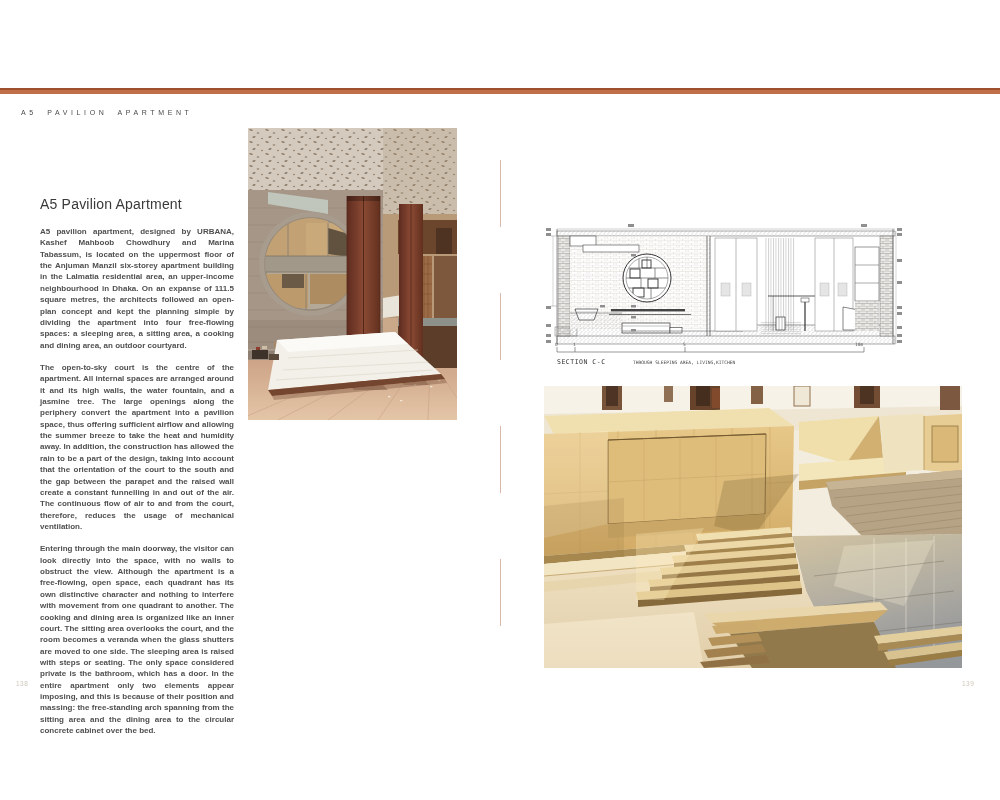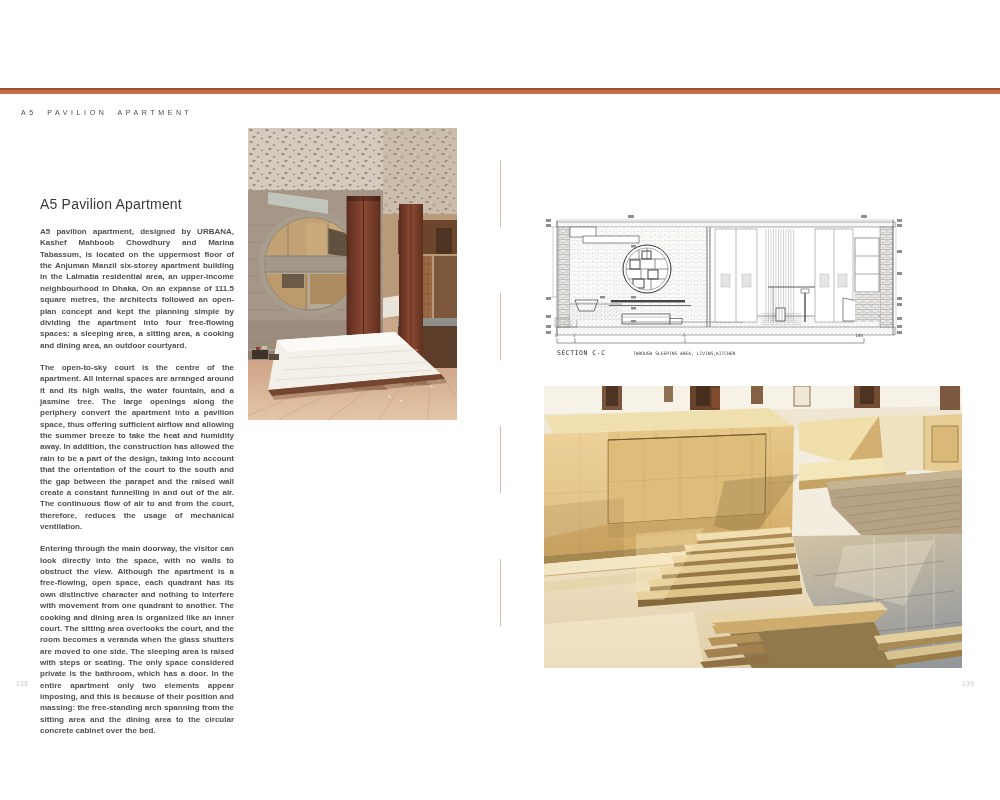--- a/index.html
+++ b/index.html
@@ -8,21 +8,21 @@
   .accent-bar{position:absolute;left:0;top:88px;width:1000px;height:6px;
         background:linear-gradient(to bottom,#9e502e 0 2px,#c06f48 2px 6px);}
   .kicker{position:absolute;left:21px;top:109px;font-size:7px;letter-spacing:3.6px;
         word-spacing:5px;color:#4a4a4a;font-weight:500;}
   .article{position:absolute;left:40px;top:196px;width:194px;color:#4f4f4f;}
   .article h1{font-size:14px;font-weight:normal;color:#3a3a3a;margin:0 0 14px 0;letter-spacing:.2px;}
   .article p{font-size:8px;line-height:1.42;text-align:justify;margin:0 0 11px 0;font-weight:bold;}
   .photo-top{position:absolute;left:248px;top:128px;width:209px;height:292px;}
   .divider{position:absolute;left:500px;top:160px;width:1px;height:513px;
         background:repeating-linear-gradient(to bottom,#d9b8ab 0 67px,transparent 67px 133px);}
-  .drawing{position:absolute;left:543px;top:212px;width:360px;height:150px;}
+  .drawing{position:absolute;left:543px;top:221px;width:360px;height:150px;}
   .photo-bottom{position:absolute;left:544px;top:386px;width:418px;height:282px;}
   .pagenum{position:absolute;top:680px;font-size:6.5px;color:#cfc8b8;letter-spacing:.5px;}
   .pagenum.left{left:16px;}
   .pagenum.right{left:962px;}
   svg{display:block;width:100%;height:100%;}
 </style>
 </head>
 <body>
 
 <div class="page">

